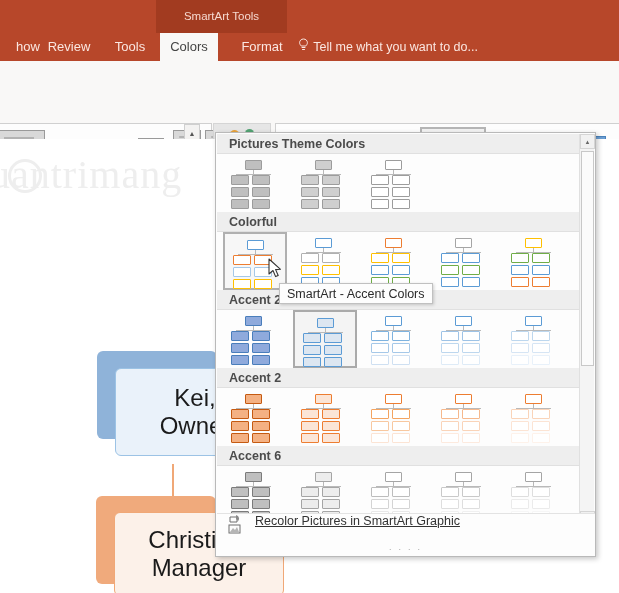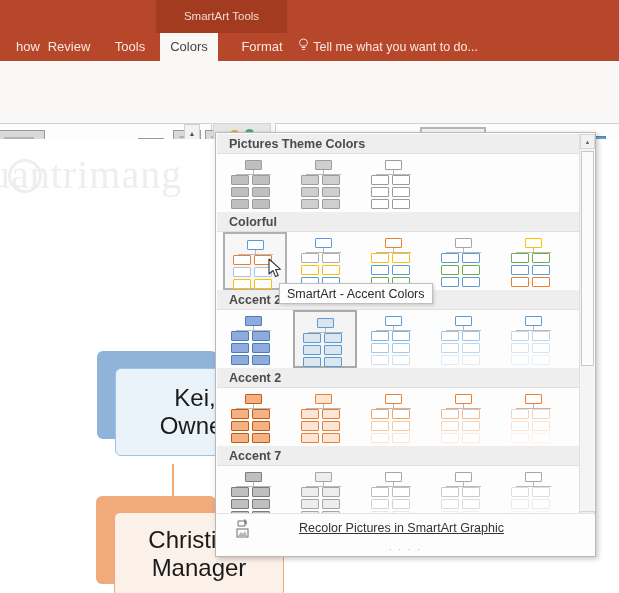--- a/index.html
+++ b/index.html
@@ -160,21 +160,21 @@
     display:flex; align-items:center; justify-content:center;
     font-size:6px; color:#666;
   }
   #sb-thumb{
     position:absolute; left:1px; top:17px; width:13px; height:215px;
     background:#fbfbfb; border:1px solid #c8c8c8;
   }
   #recolor-row{
     position:absolute; left:1px; bottom:15px; width:378px; height:28px;
     background:#fdfdfd; border-top:1px solid #e3e3e3;
-    display:flex; align-items:center; padding-left:18px;gap:36px;
+    display:flex; padding-left:10px;
   }
   #recolor-icon{ width:22px; height:20px; position:relative; margin-right:6px; }
   #recolor-label{ font-size:12.5px; color:#333; text-decoration:underline; }
   #dd-grip{
     position:absolute; left:0; bottom:0; width:379px; height:14px;
     display:flex; align-items:center; justify-content:center;
     color:#a8a8a8; font-size:9px; letter-spacing:2px;
   }
 
   
@@ -579,21 +579,21 @@
           <div class="tc" style="left:30px;top:16px;width:1px;height:4px;"></div>
           <div class="tc" style="left:13px;top:20px;width:35px;height:1px;"></div>
           <div class="tn" style="left:8px;top:21px;width:18px;height:10px;background:#ffffff;border:1px solid #fad4b9;"></div>
           <div class="tn" style="left:29px;top:21px;width:18px;height:10px;background:#ffffff;border:1px solid #fad4b9;"></div>
           <div class="tn" style="left:8px;top:33px;width:18px;height:10px;background:#ffffff;border:1px solid #fce4d4;"></div>
           <div class="tn" style="left:29px;top:33px;width:18px;height:10px;background:#ffffff;border:1px solid #fce4d4;"></div>
           <div class="tn" style="left:8px;top:45px;width:18px;height:10px;background:#ffffff;border:1px solid #fef2ea;"></div>
           <div class="tn" style="left:29px;top:45px;width:18px;height:10px;background:#ffffff;border:1px solid #fef2ea;"></div>
         </div>
       </div>
-      <div class="section-head" style="top: 313px;">Accent 7</div>
+      <div class="section-head" style="top: 313px;">Accent 6</div>
       <div class="section-body" style="top: 333px; height: 58px;">
         <div class="sw" style="left: 6px; top: 0px;">
           <div class="tn" style="left:22px;top:6px;width:17px;height:10px;background:#bfbfbf;border:1px solid #7b7b7b;"></div>
           <div class="tc" style="left:30px;top:16px;width:1px;height:4px;"></div>
           <div class="tc" style="left:13px;top:20px;width:35px;height:1px;"></div>
           <div class="tn" style="left:8px;top:21px;width:18px;height:10px;background:#bfbfbf;border:1px solid #7b7b7b;"></div>
           <div class="tn" style="left:29px;top:21px;width:18px;height:10px;background:#bfbfbf;border:1px solid #7b7b7b;"></div>
           <div class="tn" style="left:8px;top:33px;width:18px;height:10px;background:#bfbfbf;border:1px solid #7b7b7b;"></div>
           <div class="tn" style="left:29px;top:33px;width:18px;height:10px;background:#bfbfbf;border:1px solid #7b7b7b;"></div>
           <div class="tn" style="left:8px;top:45px;width:18px;height:10px;background:#bfbfbf;border:1px solid #7b7b7b;"></div>

